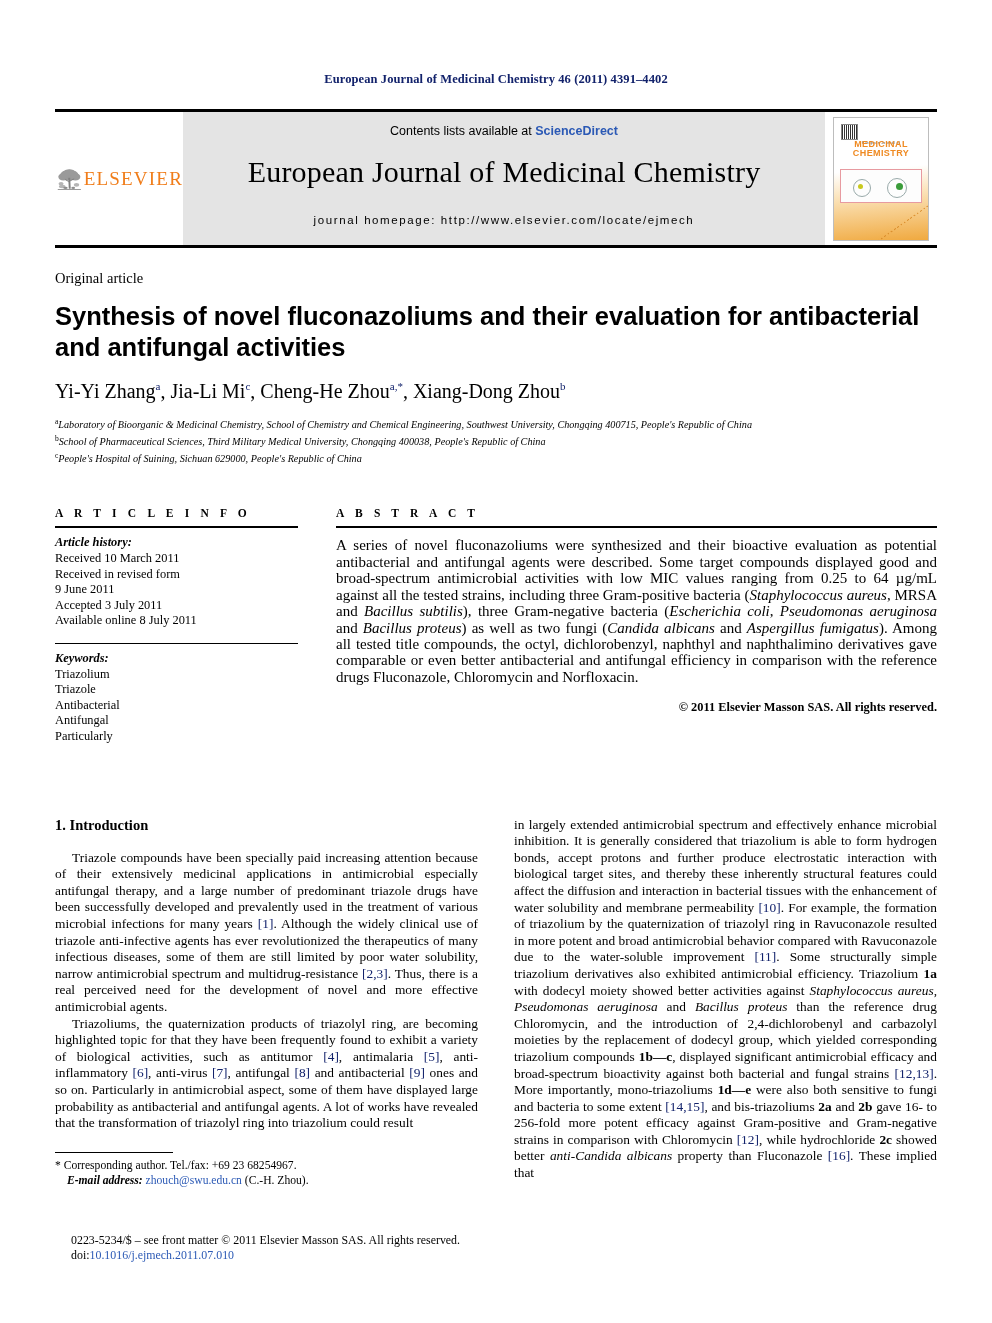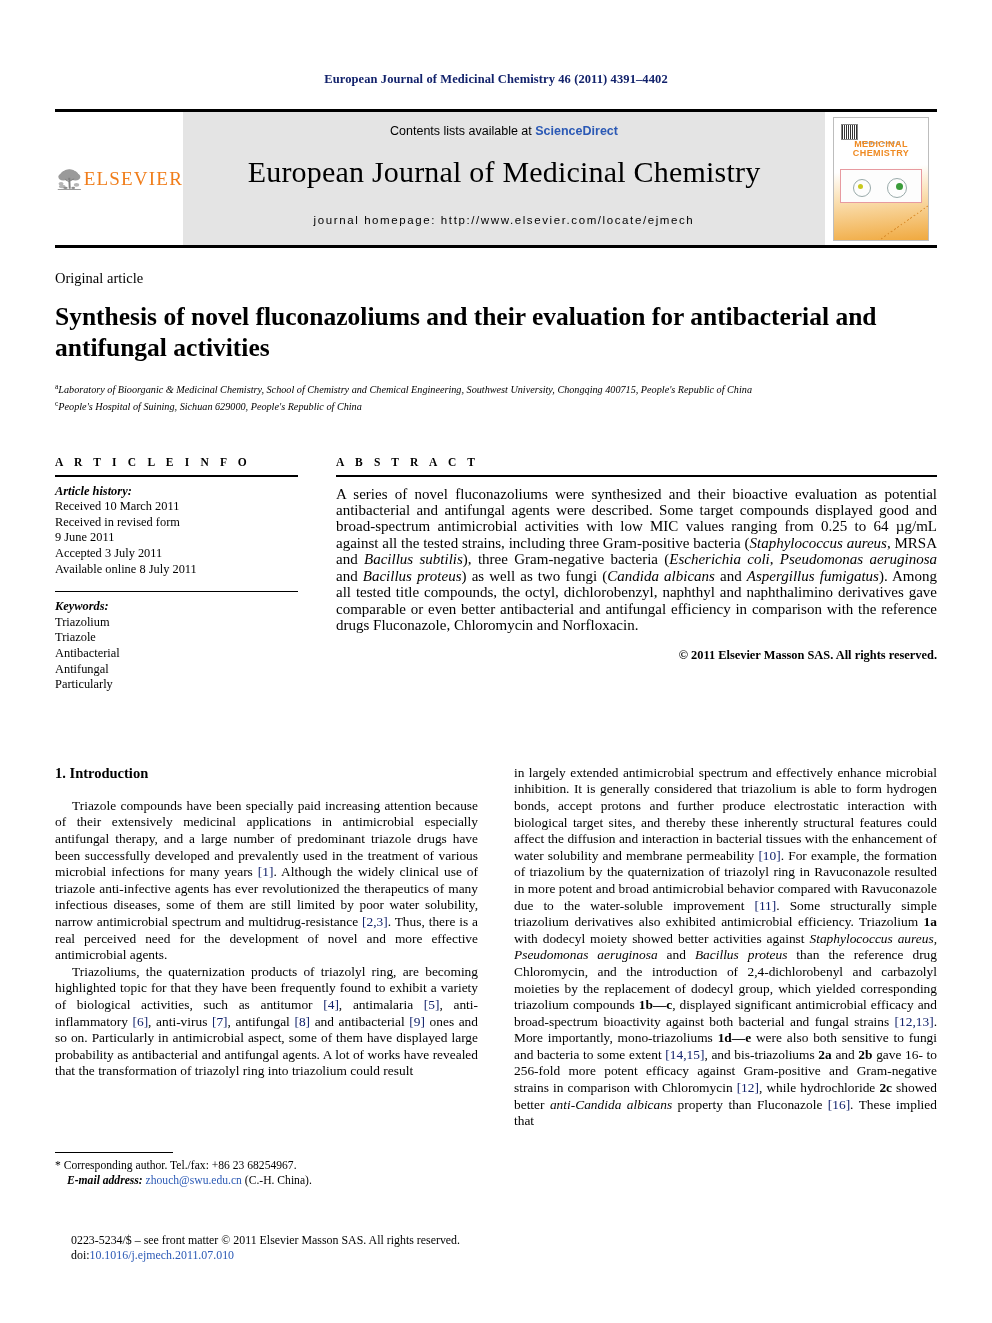--- a/index.html
+++ b/index.html
@@ -153,21 +153,21 @@
   }
 
   
   .title-block { margin: 22px 55px 0 55px; }
   .article-type {
     font-family: "Liberation Serif", serif;
     font-size: 14.5px;
     color: #000;
   }
   .article-title {
-    font-family: Liberation Serif, serif;
+    font-family: Liberation Sans, sans-serif;
     font-size: 25.5px;
     line-height: 31px;
     margin-top: 14px;
     color: #000;
   }
   .authors {
     font-family: "Liberation Serif", serif;
     font-size: 20px;
     margin-top: 17px;
     color: #000;
@@ -364,22 +364,26 @@
           <div class="cover-mol" style="right:18px;top:13px;width:7px;height:7px;background:#3a9c3a;"></div>
         </div>
         <div class="cover-diag"></div>
       </div>
     </div>
   </div>
 
   <div class="title-block">
     <div class="article-type">Original article</div>
     <h1 class="article-title">Synthesis of novel fluconazoliums and their evaluation for antibacterial and antifungal activities</h1>
+    <div class="authors">
+      <span>Yi-Yi Zhang</span><sup>a</sup>, <span>Jia-Li Mi</span><sup>c</sup>, <span>Cheng-He Zhou</span><sup>a,*</sup>, <span>Xiang-Dong Zhou</span><sup>b</sup>
+    </div>
     <div class="affiliations">
       <div class="affiliation"><sup>a</sup><span>Laboratory of Bioorganic &amp; Medicinal Chemistry, School of Chemistry and Chemical Engineering, Southwest University, Chongqing 400715, People's Republic of China</span></div>
+      <div class="affiliation"><sup>b</sup><span>School of Pharmaceutical Sciences, Third Military Medical University, Chongqing 400038, People's Republic of China</span></div>
       <div class="affiliation"><sup>c</sup><span>People's Hospital of Suining, Sichuan 629000, People's Republic of China</span></div>
     </div>
   </div>
 
   <div class="info-abstract">
 
     <div class="info-col">
       <div class="sec-head">A R T I C L E   I N F O</div>
       <div class="rule-thick"></div>
       <div class="info-group">
@@ -418,25 +422,25 @@
     </div>
 
     <div class="col">
       <p class="para" style="text-indent:0">in largely extended antimicrobial spectrum and effectively enhance microbial inhibition. It is generally considered that triazolium is able to form hydrogen bonds, accept protons and further produce electrostatic interaction with biological target sites, and thereby these inherently structural features could affect the diffusion and interaction in bacterial tissues with the enhancement of water solubility and membrane permeability <span class="ref">[10]</span>. For example, the formation of triazolium by the quaternization of triazolyl ring in Ravuconazole resulted in more potent and broad antimicrobial behavior compared with Ravuconazole due to the water-soluble improvement <span class="ref">[11]</span>. Some structurally simple triazolium derivatives also exhibited antimicrobial efficiency. Triazolium <b>1a</b> with dodecyl moiety showed better activities against <i>Staphylococcus aureus</i>, <i>Pseudomonas aeruginosa</i> and <i>Bacillus proteus</i> than the reference drug Chloromycin, and the introduction of 2,4-dichlorobenyl and carbazolyl moieties by the replacement of dodecyl group, which yielded corresponding triazolium compounds <b>1b—c</b>, displayed significant antimicrobial efficacy and broad-spectrum bioactivity against both bacterial and fungal strains <span class="ref">[12,13]</span>. More importantly, mono-triazoliums <b>1d—e</b> were also both sensitive to fungi and bacteria to some extent <span class="ref">[14,15]</span>, and bis-triazoliums <b>2a</b> and <b>2b</b> gave 16- to 256-fold more potent efficacy against Gram-positive and Gram-negative strains in comparison with Chloromycin <span class="ref">[12]</span>, while hydrochloride <b>2c</b> showed better <i>anti-Candida albicans</i> property than Fluconazole <span class="ref">[16]</span>. These implied that</p>
     </div>
   </div>
 
   <div class="footnote-wrap">
     <div class="footnote-rule"></div>
     <div class="footnote">
-      <div>* Corresponding author. Tel./fax: +86 23 68254967.</div>
+      <div>* Corresponding author. Tel./fax: +69 23 68254967.</div>
       <div style="padding-left:12px;">
         <span class="em">E-mail address:</span>
         <span class="link">zhouch@swu.edu.cn</span>
-        <span>(C.-H. China).</span>
+        <span>(C.-H. Zhou).</span>
       </div>
     </div>
   </div>
 
   <div class="footer">
     <div>0223-5234/$ – see front matter © 2011 Elsevier Masson SAS. All rights reserved.</div>
     <div><span>doi:</span><span class="link">10.1016/j.ejmech.2011.07.010</span></div>
   </div>
 
 </div>

